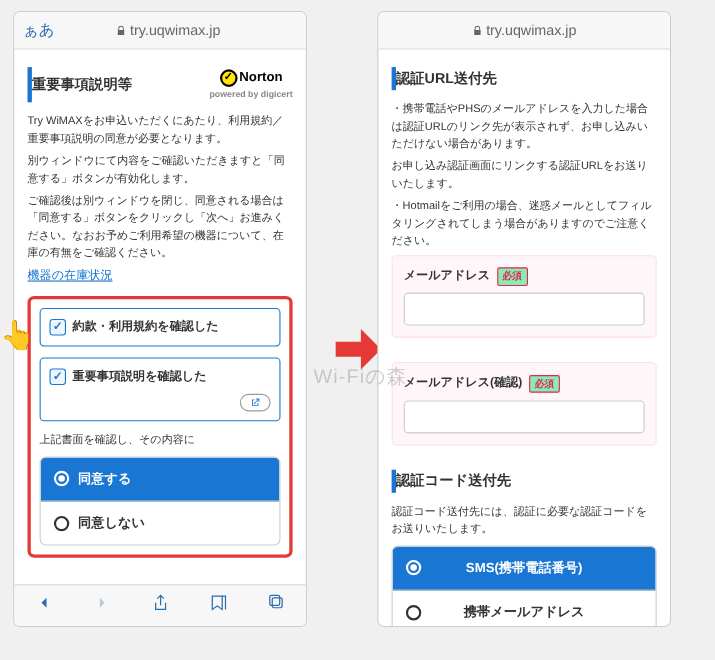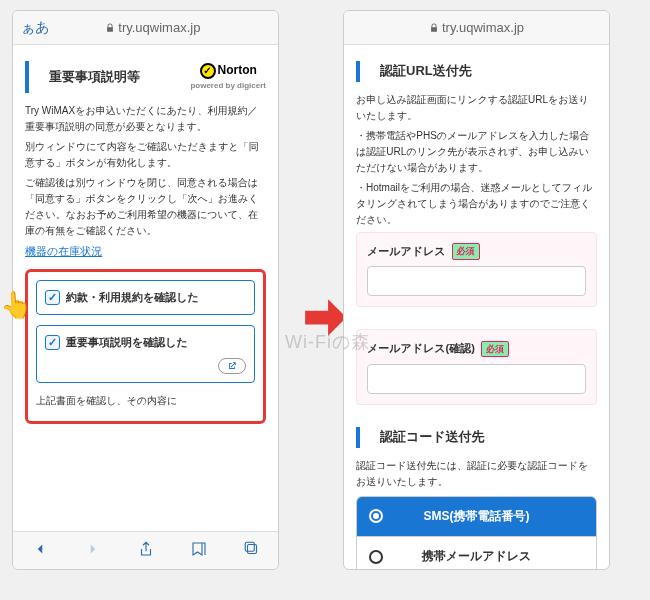--- a/index.html
+++ b/index.html
@@ -5,21 +5,21 @@
 *{margin:0;padding:0;box-sizing:border-box;font-family:-apple-system,"Hiragino Sans",sans-serif}
 body{width:650px;height:600px;background:#f0f0f0;position:relative;overflow:hidden}
 .phone{position:absolute;width:267px;height:560px;background:#fff;border:1px solid #ccc;border-radius:6px;overflow:hidden}
 .phone1{left:12px;top:10px}
 .phone2{left:343px;top:10px}
 .urlbar{height:34px;background:#f7f7f7;border-bottom:1px solid #ddd;display:flex;align-items:center;padding:0 8px;font-size:13px;color:#444}
 .urlbar .aa{color:#2b6cb0;font-size:14px;margin-right:6px}
 .urlbar .lock{margin:0 auto;display:flex;align-items:center;gap:3px;color:#666}
 .urlbar .lock svg{width:10px;height:10px}
 .content{padding:10px 12px;font-size:11px;color:#333;line-height:1.6}
-.sechead{display:flex;align-items:center;border-left:4px solid #1976d2;padding-left:20px;margin:6px 0 10px;font-weight:bold;font-size:13px}
+.sechead{display:flex;align-items:center;border-left:4px solid #1976d2;padding-left:0;margin:6px 0 10px;font-weight:bold;font-size:13px}
 .norton{margin-left:auto;display:flex;flex-direction:column;align-items:center;font-size:8px;color:#888}
 .norton .nrow{display:flex;align-items:center;gap:2px}
 .norton .chk{width:16px;height:16px;border:2px solid #000;border-radius:50%;background:#ffe500;display:flex;align-items:center;justify-content:center;font-size:10px;color:#000}
 .norton b{font-size:12px;color:#000;font-weight:bold}
 .para{font-size:10px;margin-bottom:4px}
 .link{color:#1976d2;text-decoration:underline;font-size:11px}
 .redbox{border:3px solid #e53935;border-radius:6px;padding:8px;margin-top:8px}
 .checkblk{border:1px solid #1976d2;border-radius:4px;padding:8px;margin-bottom:10px}
 .checkrow{display:flex;align-items:center;gap:6px;font-size:11px;font-weight:bold}
 .chkbox{width:15px;height:15px;border:1px solid #1976d2;border-radius:3px;background:#eef5ff;display:flex;align-items:center;justify-content:center;color:#1976d2;font-size:11px}
@@ -89,20 +89,30 @@
         </div>
         <div class="linkbtn">
             <span>
               <svg width="10" height="10" viewBox="0 0 24 24">
                 <path fill="#1976d2" d="M14 3h7v7h-2V6.4l-9 9L8.6 14l9-9H14V3zM5 5h6v2H7v10h10v-4h2v6H5V5z"></path>
               </svg>
             </span>
           </div>
       </div>
       <p class="para">上記書面を確認し、その内容に</p>
+      <div class="radiogrp">
+        <div class="radio sel">
+            <span class="rcirc"></span>
+            <span>同意する</span>
+          </div>
+        <div class="radio">
+            <span class="rcirc"></span>
+            <span>同意しない</span>
+          </div>
+      </div>
     </div>
   </div>
   <div class="toolbar">
     <span><svg viewBox="0 0 24 24">
           <path fill="currentColor" d="M15 18l-6-6 6-6"></path>
         </svg></span>
     <span style="opacity:.3"><svg viewBox="0 0 24 24">
           <path fill="currentColor" d="M9 6l6 6-6 6"></path>
         </svg></span>
     <span><svg viewBox="0 0 24 24">
@@ -130,22 +140,22 @@
       <svg viewBox="0 0 24 24">
           <path fill="currentColor" d="M6 10V7a6 6 0 1112 0v3h1v11H5V10h1zm2 0h8V7a4 4 0 10-8 0v3z"></path>
         </svg>
       <span>try.uqwimax.jp</span>
     </span>
   </div>
   <div class="content">
     <div class="sechead">
         <span>認証URL送付先</span>
       </div>
+    <p class="para">・携帯電話やPHSのメールアドレスを入力した場合は認証URLのリンク先が表示されず、お申し込みいただけない場合があります。</p>
     <p class="para">お申し込み認証画面にリンクする認証URLをお送りいたします。</p>
-    <p class="para">・携帯電話やPHSのメールアドレスを入力した場合は認証URLのリンク先が表示されず、お申し込みいただけない場合があります。</p>
     <p class="para">・Hotmailをご利用の場合、迷惑メールとしてフィルタリングされてしまう場合がありますのでご注意ください。</p>
 
     <div class="fieldblk">
       <div class="fieldlbl">
           <span>メールアドレス</span>
           <span class="req">必須</span>
         </div>
       <input class="txtinput" style="">
     </div>
     <div class="fieldblk">

